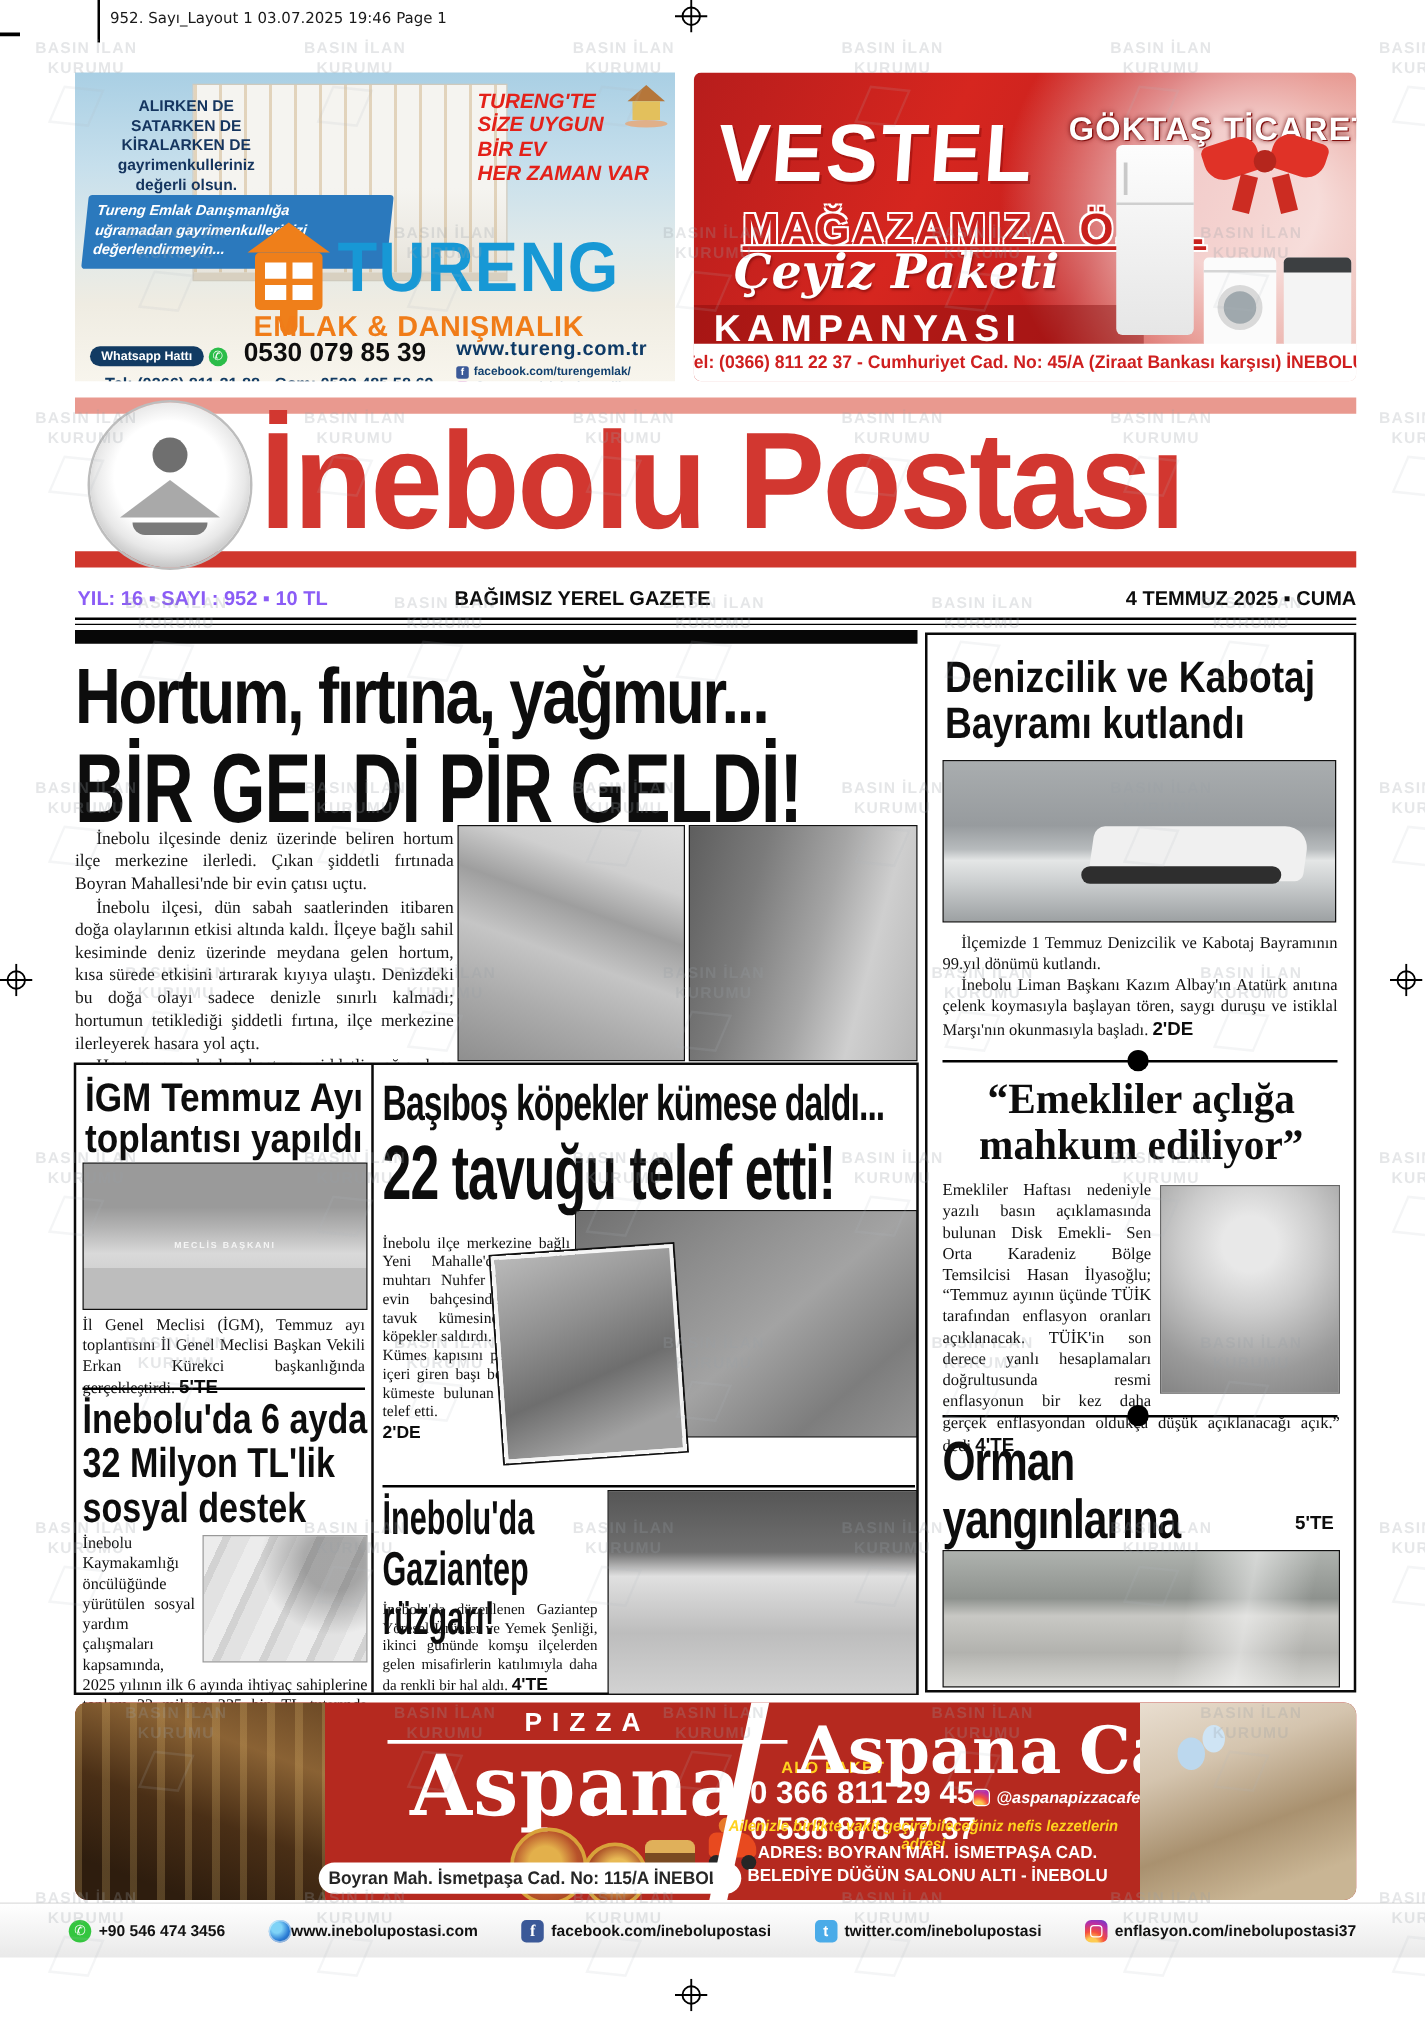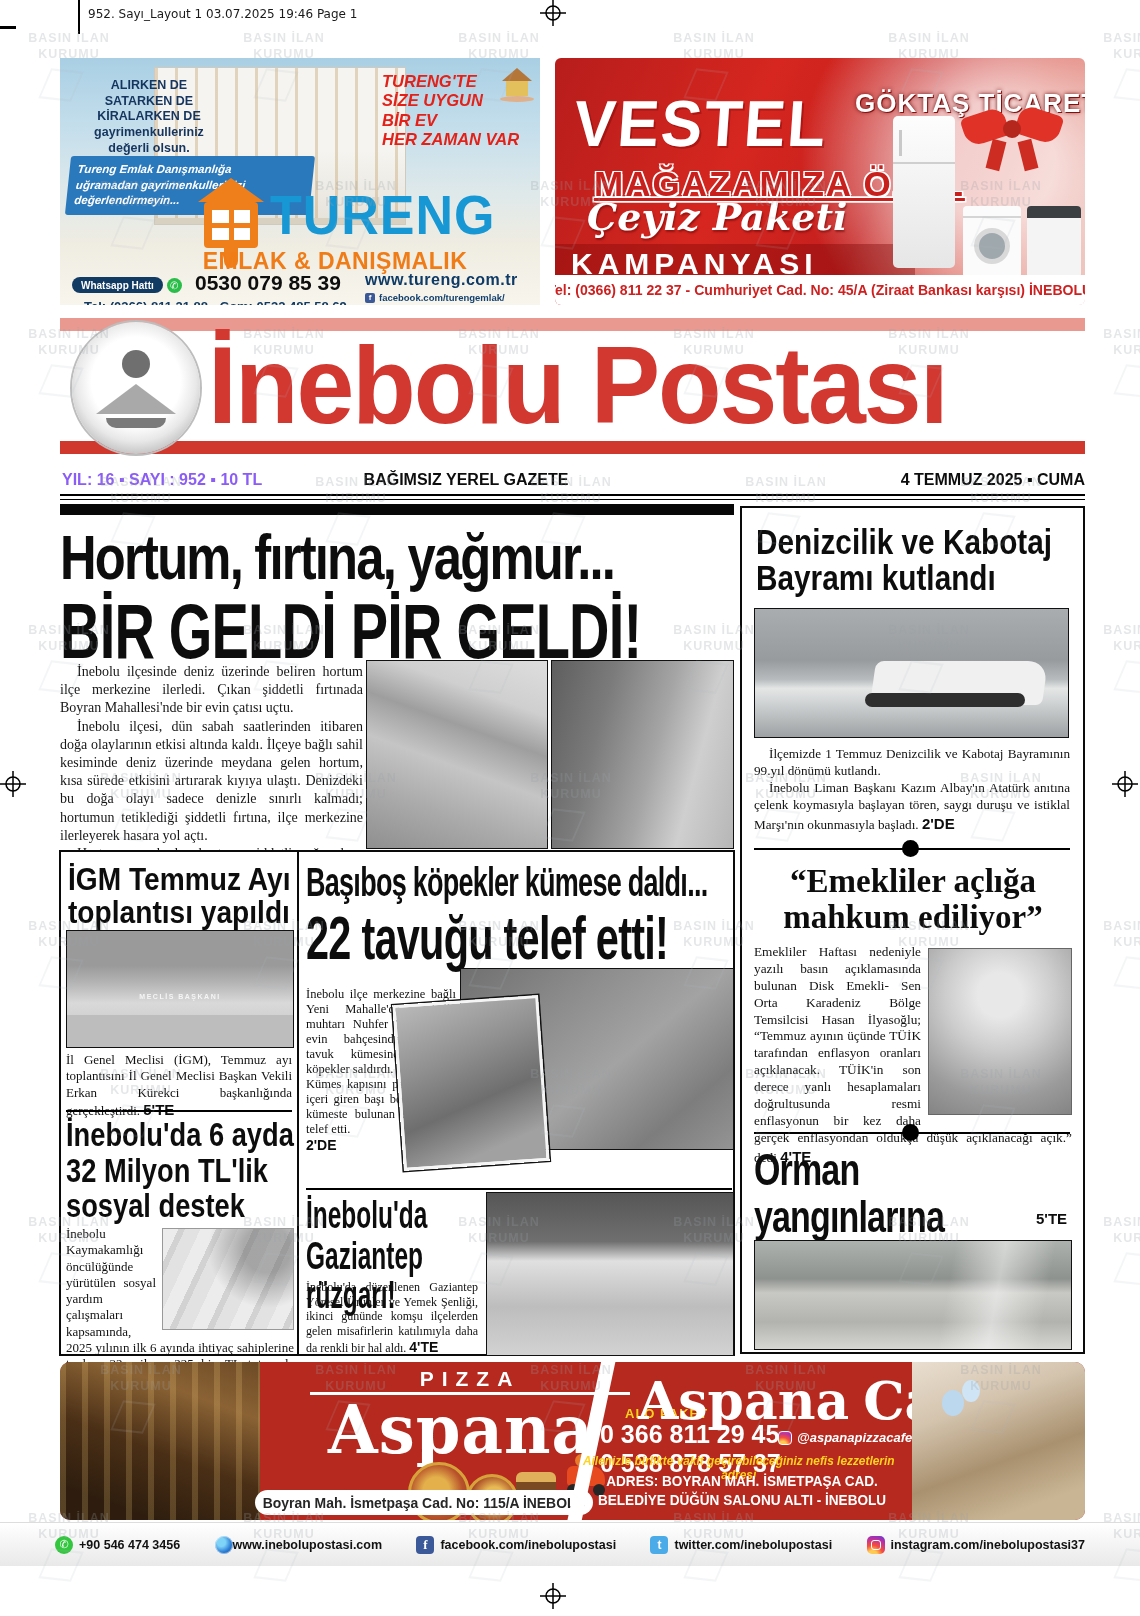--- a/index.html
+++ b/index.html
@@ -324,21 +324,21 @@
     <div style="display:flex;align-items:center;gap:6px;">
       <span style="width:18px;height:18px;border-radius:4px;background:#4aabe8;color:#fff;font-size:12px;font-weight:bold;
                    display:flex;align-items:center;justify-content:center;">t</span>
       <span style="font-weight:bold;font-size:12.5px;color:#111;">twitter.com/inebolupostasi</span>
     </div>
     <div style="display:flex;align-items:center;gap:6px;">
       <span style="width:18px;height:18px;border-radius:5px;position:relative;
                    background:radial-gradient(circle at 30% 110%,#fdcb52 0 22%,#f64e3c 45%,#b62ea8 75%,#5342d6 100%);">
         <span style="position:absolute;left:4px;top:4px;width:10px;height:10px;border:1.5px solid #fff;border-radius:3px;box-sizing:border-box;"></span>
       </span>
-      <span style="font-weight:bold;font-size:12.5px;color:#111;">instagram.com/inebolupostasi37</span>
+      <span style="font-weight:bold;font-size:12.5px;color:#111;">enflasyon.com/inebolupostasi37</span>
     </div>
   </div>
 
   <div id="wm-layer" class="abs" style="left:0;top:0;width:1140px;height:1616px;pointer-events:none;">
       <div class="wm-text" style="left: 14px; top: 30px;">BASIN İLAN
 KURUMU</div>
       <div class="wm-cube" style="left: 44px; top: 70px;"></div>
       <div class="wm-text" style="left: 229px; top: 30px;">BASIN İLAN
 KURUMU</div>
       <div class="wm-cube" style="left: 259px; top: 70px;"></div>

